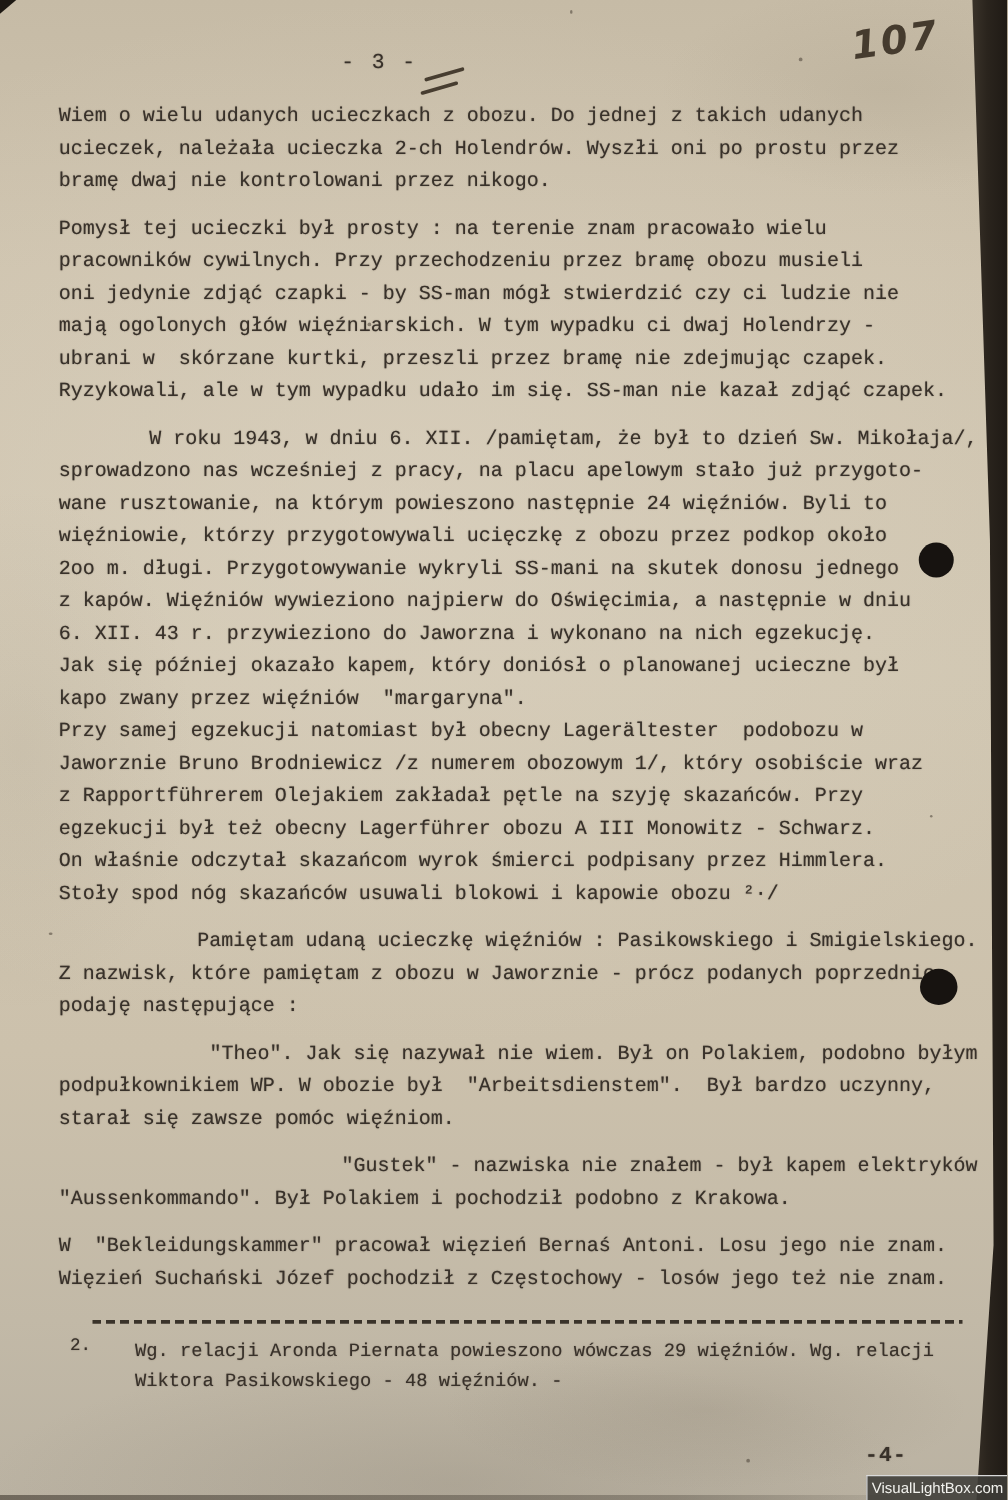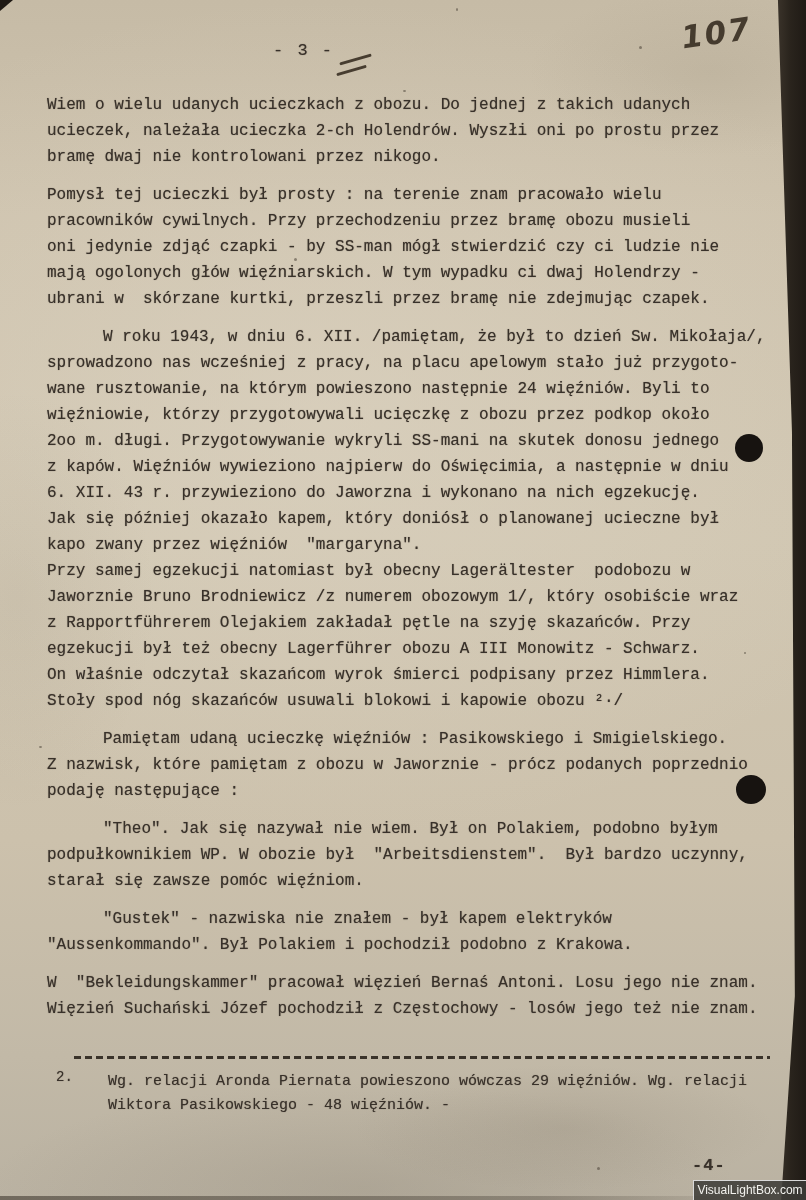--- a/index.html
+++ b/index.html
@@ -25,24 +25,24 @@
   .edge-right{position:absolute;top:0;right:0;width:36px;height:1200px;
     background:linear-gradient(90deg,#443c32,#2a241d 55%,#1f1a15);
     clip-path:polygon(22% 0, 100% 0, 100% 100%, 31% 100%, 69% 83%, 61% 36%);
   }
   .edge-bottom{position:absolute;left:0;bottom:0;width:770px;height:4px;
     background:linear-gradient(90deg,rgba(52,45,36,.55),rgba(52,45,36,.3) 70%,rgba(52,45,36,0));
   }
   .corner-tl{position:absolute;left:0;top:0;width:0;height:0;
     border-top:11px solid #1d1813;border-right:13px solid transparent;}
   
-  .body{position:absolute;left:47px;top:92px;width:735px;font-size:16px;line-height:26px;
+  .body{position:absolute;left:47px;top:80px;width:735px;font-size:16px;line-height:26px;
     text-shadow:0 0 1px rgba(58,48,38,.6);letter-spacing:0px;}
   .para{margin:0 0 12px 0;}
-  .para.ind .tline:first-child{text-indent:56px;}
+  .para.ind .tline:first-child{text-indent:56px;text-align:right;}
   .tline{white-space:pre;}
   .page-header{position:absolute;left:273px;top:41px;font-size:17px;letter-spacing:2px;
     text-shadow:0 0 1px rgba(58,48,38,.6);}
   
   .hw-number{position:absolute;left:681px;top:14px;width:80px;
     font-family:"DejaVu Sans",sans-serif;font-style:italic;font-weight:700;font-size:31px;
     color:#453b2e;transform:rotate(-8deg);letter-spacing:2px;}
   .hand-mark{position:absolute;height:3px;border-radius:2px;background:#473d30;}
   .hm1{left:339px;top:58px;width:33px;transform:rotate(-16deg);}
   .hm2{left:336px;top:69px;width:31px;transform:rotate(-16deg);}
@@ -104,20 +104,21 @@
         <div class="tline">Wiem o wielu udanych ucieczkach z obozu. Do jednej z takich udanych</div>
         <div class="tline">ucieczek, należała ucieczka 2-ch Holendrów. Wyszłi oni po prostu przez</div>
         <div class="tline">bramę dwaj nie kontrolowani przez nikogo.</div>
       </div>
       <div class="para">
         <div class="tline">Pomysł tej ucieczki był prosty : na terenie znam pracowało wielu</div>
         <div class="tline">pracowników cywilnych. Przy przechodzeniu przez bramę obozu musieli</div>
         <div class="tline">oni jedynie zdjąć czapki - by SS-man mógł stwierdzić czy ci ludzie nie</div>
         <div class="tline">mają ogolonych głów więźniarskich. W tym wypadku ci dwaj Holendrzy -</div>
         <div class="tline">ubrani w  skórzane kurtki, przeszli przez bramę nie zdejmując czapek.</div>
+        <div class="tline">Ryzykowali, ale w tym wypadku udało im się. SS-man nie kazał zdjąć czapek.</div>
       </div>
       <div class="para ind">
         <div class="tline">W roku 1943, w dniu 6. XII. /pamiętam, że był to dzień Sw. Mikołaja/,</div>
         <div class="tline">sprowadzono nas wcześniej z pracy, na placu apelowym stało już przygoto-</div>
         <div class="tline">wane rusztowanie, na którym powieszono następnie 24 więźniów. Byli to</div>
         <div class="tline">więźniowie, którzy przygotowywali ucięczkę z obozu przez podkop około</div>
         <div class="tline">2oo m. długi. Przygotowywanie wykryli SS-mani na skutek donosu jednego</div>
         <div class="tline">z kapów. Więźniów wywieziono najpierw do Oświęcimia, a następnie w dniu</div>
         <div class="tline">6. XII. 43 r. przywieziono do Jaworzna i wykonano na nich egzekucję.</div>
         <div class="tline">Jak się później okazało kapem, który doniósł o planowanej ucieczne był</div>

